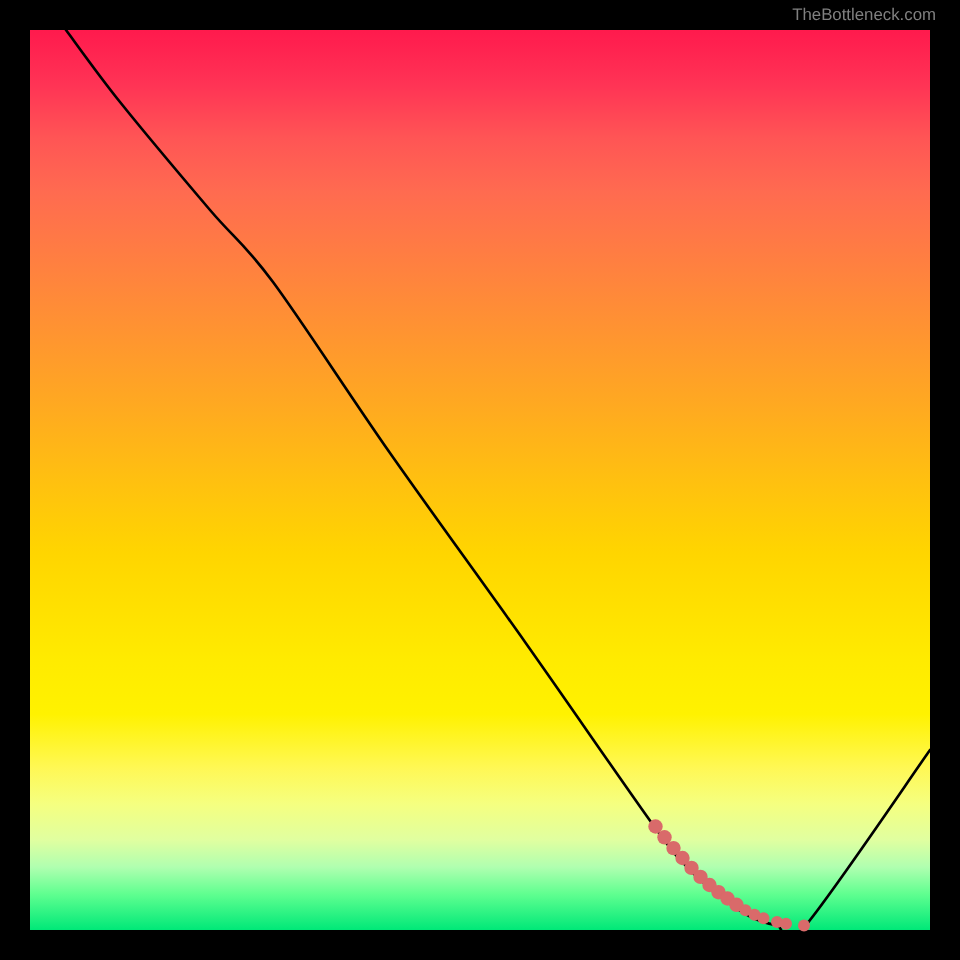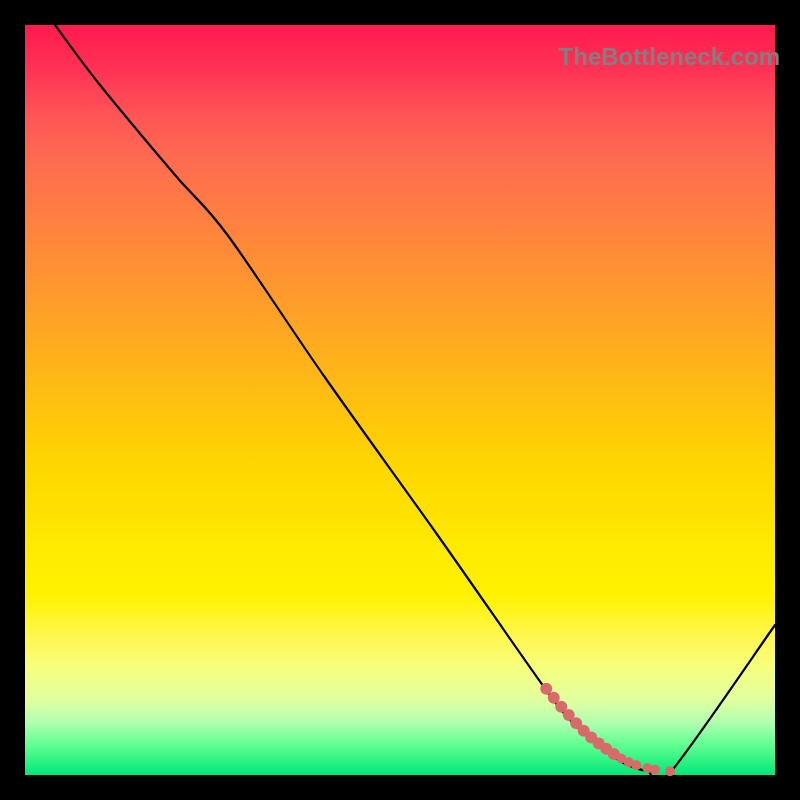--- a/index.html
+++ b/index.html
@@ -9,24 +9,23 @@
     height: 800px;
     background: #000;
     font-family: Arial, sans-serif;
     position: relative;
   }
   .watermark {
     position: absolute;
     top: 4px;
     right: 20px;
     color: #808080;
-    font-size: 24px;
-    font-weight: bold;
+    font-size: 14px;
+    font-weight: normal;
     z-index: 10;
-    margin-top: 39px;
   }
   .plot-area {
     position: absolute;
     left: 25px;
     top: 25px;
     width: 750px;
     height: 750px;
     overflow: visible;
   }
   .gradient-bg {

